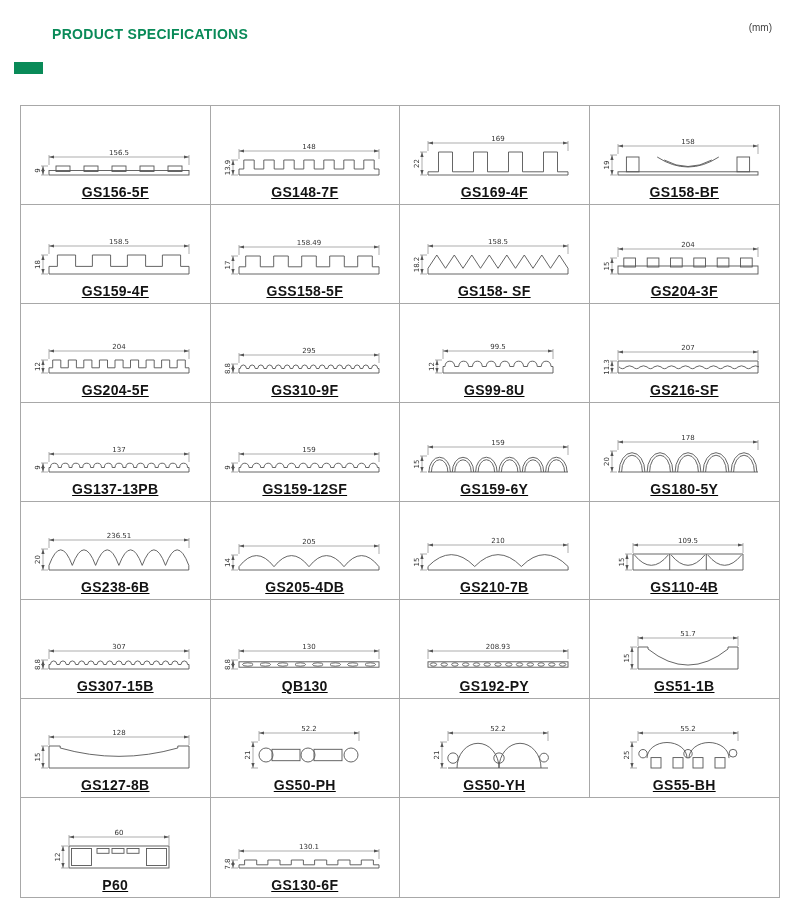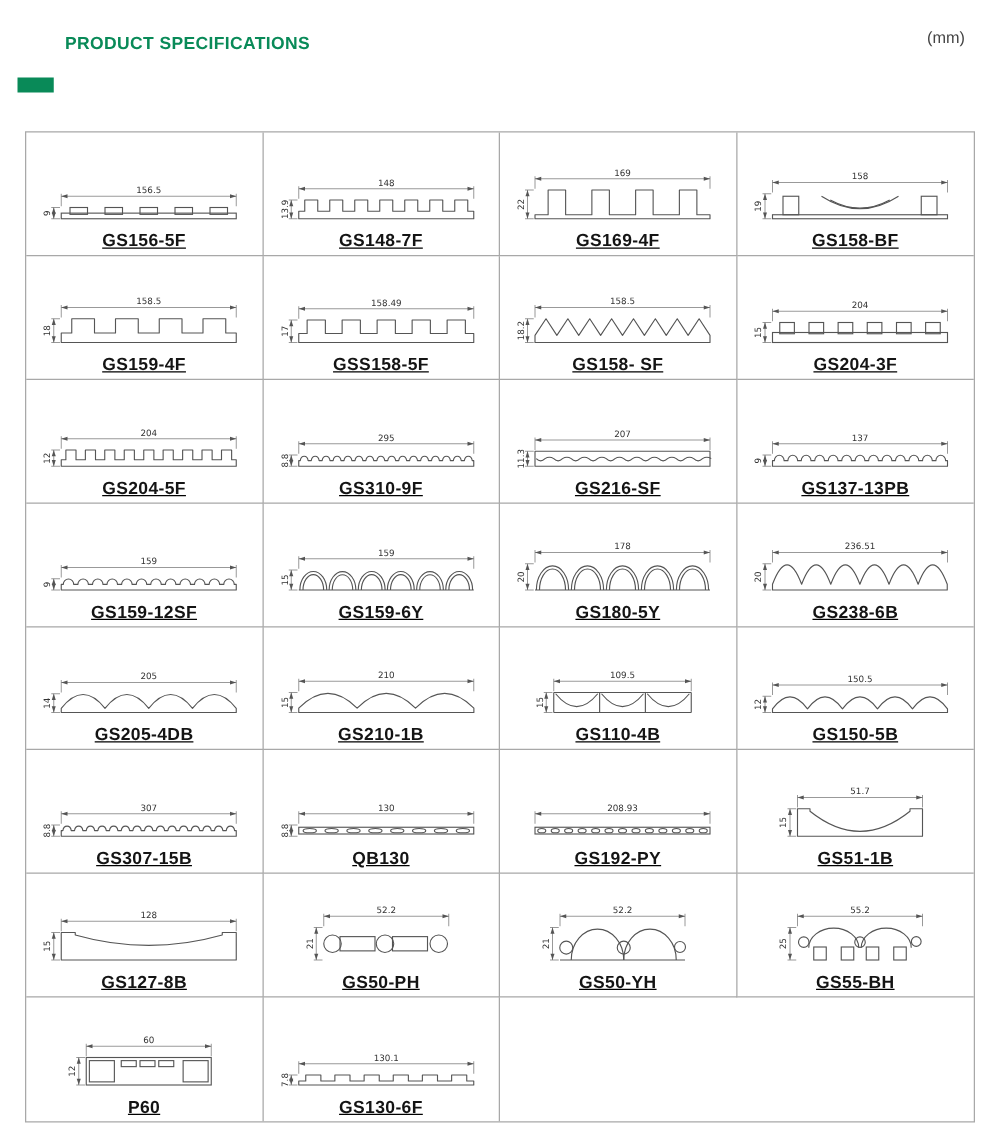--- a/index.html
+++ b/index.html
@@ -1,18 +1,18 @@
 <!DOCTYPE html>
 <html><head>
 <meta charset="utf-8">
 <style>
   html,body{margin:0;padding:0;background:#ffffff;}
   body{width:800px;height:914px;position:relative;font-family:"Liberation Sans",sans-serif;overflow:hidden;}
   .title{position:absolute;left:17px;top:26px;font-size:14px;font-weight:bold;letter-spacing:.3px;padding-left:35px;}
-  .unit{position:absolute;right:28px;top:22px;font-size:13px;color:#444;}
+  .unit{position:absolute;right:28px;top:22px;font-size:10px;color:#444;}
   .swatch{position:absolute;left:14px;top:62px;width:29px;height:12px;}
   .grid{position:absolute;left:20px;top:105px;width:760px;height:793px;box-sizing:border-box;
         border:1px solid #a8a8a8;display:grid;grid-template-columns:repeat(4,1fr);grid-template-rows:repeat(8,1fr);}
   .cell{border-right:1px solid #a8a8a8;border-bottom:1px solid #a8a8a8;display:flex;flex-direction:column;
         align-items:center;justify-content:center;padding-top:7px;box-sizing:border-box;overflow:hidden;text-decoration:underline;}
   .cell:nth-child(4n){border-right:none;}
   .cell:nth-child(n+29){border-bottom:none;}
   .code{font-size:14px;font-weight:bold;color:#141414;letter-spacing:.3px;margin-top:1px;}
   svg{display:block;}
   .dim{font-family:"DejaVu Sans",sans-serif;font-size:7px;fill:#333;}
@@ -214,20 +214,38 @@
         <line x1="21" y1="49" x2="21" y2="58" stroke="#777" stroke-width="0.6"></line>
         <path d="M21,49 l-1.6,5 h3.2 Z" fill="#555"></path>
         <path d="M21,58 l-1.6,-5 h3.2 Z" fill="#555"></path>
         <text class="dim" x="18" y="53.5" text-anchor="middle" transform="rotate(-90 18 53.5)">8.8</text>
         <path d="M27,58 V53.5 H28.2 a3.2,4.3 0 0 1 6.3,0 H37 a3.2,4.3 0 0 1 6.3,0 H45.7 a3.2,4.3 0 0 1 6.3,0 H54.5 a3.2,4.3 0 0 1 6.3,0 H63.2 a3.2,4.3 0 0 1 6.3,0 H72 a3.2,4.3 0 0 1 6.3,0 H80.7 a3.2,4.3 0 0 1 6.3,0 H89.5 a3.2,4.3 0 0 1 6.3,0 H98.2 a3.2,4.3 0 0 1 6.3,0 H107 a3.2,4.3 0 0 1 6.3,0 H115.7 a3.2,4.3 0 0 1 6.3,0 H124.5 a3.2,4.3 0 0 1 6.3,0 H133.2 a3.2,4.3 0 0 1 6.3,0 H142 a3.2,4.3 0 0 1 6.3,0 H150.7 a3.2,4.3 0 0 1 6.3,0 H159.5 a3.2,4.3 0 0 1 6.3,0 H167 V58 Z" fill="none" stroke="#555" stroke-width="0.9" stroke-linejoin="round"></path>
       </svg>
       <div class="code">GS310-9F</div>
     </div>
     <div class="cell">
       <svg viewBox="0 0 186 66" width="186" height="66">
+        <line x1="42" y1="34" x2="42" y2="44" stroke="#777" stroke-width="0.6"></line>
+        <line x1="152" y1="34" x2="152" y2="44" stroke="#777" stroke-width="0.6"></line>
+        <line x1="42" y1="36" x2="152" y2="36" stroke="#777" stroke-width="0.6"></line>
+        <path d="M42,36 l5,-1.6 v3.2 Z" fill="#555"></path>
+        <path d="M152,36 l-5,-1.6 v3.2 Z" fill="#555"></path>
+        <text class="dim" x="97" y="33.5" text-anchor="middle">99.5</text>
+        <line x1="34" y1="45" x2="41" y2="45" stroke="#777" stroke-width="0.6"></line>
+        <line x1="34" y1="58" x2="41" y2="58" stroke="#777" stroke-width="0.6"></line>
+        <line x1="36" y1="45" x2="36" y2="58" stroke="#777" stroke-width="0.6"></line>
+        <path d="M36,45 l-1.6,5 h3.2 Z" fill="#555"></path>
+        <path d="M36,58 l-1.6,-5 h3.2 Z" fill="#555"></path>
+        <text class="dim" x="33" y="51.5" text-anchor="middle" transform="rotate(-90 33 51.5)">12</text>
+        <path d="M42,58 V51.5 H43.9 a5,6.2 0 0 1 9.9,0 H57.7 a5,6.2 0 0 1 9.9,0 H71.4 a5,6.2 0 0 1 9.9,0 H85.2 a5,6.2 0 0 1 9.9,0 H98.9 a5,6.2 0 0 1 9.9,0 H112.7 a5,6.2 0 0 1 9.9,0 H126.4 a5,6.2 0 0 1 9.9,0 H140.2 a5,6.2 0 0 1 9.9,0 H152 V58 Z" fill="none" stroke="#555" stroke-width="0.9" stroke-linejoin="round"></path>
+      </svg>
+      <div class="code">GS99-8U</div>
+    </div>
+    <div class="cell">
+      <svg viewBox="0 0 186 66" width="186" height="66">
         <line x1="27" y1="35" x2="27" y2="45" stroke="#777" stroke-width="0.6"></line>
         <line x1="167" y1="35" x2="167" y2="45" stroke="#777" stroke-width="0.6"></line>
         <line x1="27" y1="37" x2="167" y2="37" stroke="#777" stroke-width="0.6"></line>
         <path d="M27,37 l5,-1.6 v3.2 Z" fill="#555"></path>
         <path d="M167,37 l-5,-1.6 v3.2 Z" fill="#555"></path>
         <text class="dim" x="97" y="34.5" text-anchor="middle">207</text>
         <line x1="19" y1="46" x2="26" y2="46" stroke="#777" stroke-width="0.6"></line>
         <line x1="19" y1="58" x2="26" y2="58" stroke="#777" stroke-width="0.6"></line>
         <line x1="21" y1="46" x2="21" y2="58" stroke="#777" stroke-width="0.6"></line>
         <path d="M21,46 l-1.6,5 h3.2 Z" fill="#555"></path>
@@ -377,21 +395,21 @@
         <path d="M167,33 l-5,-1.6 v3.2 Z" fill="#555"></path>
         <text class="dim" x="97" y="30.5" text-anchor="middle">210</text>
         <line x1="19" y1="42" x2="26" y2="42" stroke="#777" stroke-width="0.6"></line>
         <line x1="19" y1="58" x2="26" y2="58" stroke="#777" stroke-width="0.6"></line>
         <line x1="21" y1="42" x2="21" y2="58" stroke="#777" stroke-width="0.6"></line>
         <path d="M21,42 l-1.6,5 h3.2 Z" fill="#555"></path>
         <path d="M21,58 l-1.6,-5 h3.2 Z" fill="#555"></path>
         <text class="dim" x="18" y="50" text-anchor="middle" transform="rotate(-90 18 50)">15</text>
         <path d="M27,58 V54.5 q23.3,-23.7 46.7,0 q23.3,-23.7 46.7,0 q23.3,-23.7 46.7,0 V58 Z" fill="none" stroke="#555" stroke-width="0.9" stroke-linejoin="round"></path>
       </svg>
-      <div class="code">GS210-1B</div>
+      <div class="code">GS210-7B</div>
     </div>
     <div class="cell">
       <svg viewBox="0 0 186 66" width="186" height="66">
         <line x1="42" y1="31" x2="42" y2="41" stroke="#777" stroke-width="0.6"></line>
         <line x1="152" y1="31" x2="152" y2="41" stroke="#777" stroke-width="0.6"></line>
         <line x1="42" y1="33" x2="152" y2="33" stroke="#777" stroke-width="0.6"></line>
         <path d="M42,33 l5,-1.6 v3.2 Z" fill="#555"></path>
         <path d="M152,33 l-5,-1.6 v3.2 Z" fill="#555"></path>
         <text class="dim" x="97" y="30.5" text-anchor="middle">109.5</text>
         <line x1="34" y1="42" x2="41" y2="42" stroke="#777" stroke-width="0.6"></line>
@@ -407,38 +425,20 @@
         <line x1="78.7" y1="42" x2="78.7" y2="58" stroke="#555" stroke-width="0.9"></line>
         <line x1="115.3" y1="42" x2="115.3" y2="58" stroke="#555" stroke-width="0.9"></line>
         <path d="M43.5,43 Q60.3,63.6 77.2,43" fill="none" stroke="#555" stroke-width="0.9" stroke-linejoin="round"></path>
         <path d="M80.2,43 Q97,63.6 113.8,43" fill="none" stroke="#555" stroke-width="0.9" stroke-linejoin="round"></path>
         <path d="M116.8,43 Q133.7,63.6 150.5,43" fill="none" stroke="#555" stroke-width="0.9" stroke-linejoin="round"></path>
       </svg>
       <div class="code">GS110-4B</div>
     </div>
     <div class="cell">
       <svg viewBox="0 0 186 66" width="186" height="66">
-        <line x1="27" y1="34" x2="27" y2="44" stroke="#777" stroke-width="0.6"></line>
-        <line x1="167" y1="34" x2="167" y2="44" stroke="#777" stroke-width="0.6"></line>
-        <line x1="27" y1="36" x2="167" y2="36" stroke="#777" stroke-width="0.6"></line>
-        <path d="M27,36 l5,-1.6 v3.2 Z" fill="#555"></path>
-        <path d="M167,36 l-5,-1.6 v3.2 Z" fill="#555"></path>
-        <text class="dim" x="97" y="33.5" text-anchor="middle">150.5</text>
-        <line x1="19" y1="45" x2="26" y2="45" stroke="#777" stroke-width="0.6"></line>
-        <line x1="19" y1="58" x2="26" y2="58" stroke="#777" stroke-width="0.6"></line>
-        <line x1="21" y1="45" x2="21" y2="58" stroke="#777" stroke-width="0.6"></line>
-        <path d="M21,45 l-1.6,5 h3.2 Z" fill="#555"></path>
-        <path d="M21,58 l-1.6,-5 h3.2 Z" fill="#555"></path>
-        <text class="dim" x="18" y="51.5" text-anchor="middle" transform="rotate(-90 18 51.5)">12</text>
-        <path d="M27,58 V55.1 q14,-19.3 28,0 q14,-19.3 28,0 q14,-19.3 28,0 q14,-19.3 28,0 q14,-19.3 28,0 V58 Z" fill="none" stroke="#555" stroke-width="0.9" stroke-linejoin="round"></path>
-      </svg>
-      <div class="code">GS150-5B</div>
-    </div>
-    <div class="cell">
-      <svg viewBox="0 0 186 66" width="186" height="66">
         <line x1="27" y1="38" x2="27" y2="48" stroke="#777" stroke-width="0.6"></line>
         <line x1="167" y1="38" x2="167" y2="48" stroke="#777" stroke-width="0.6"></line>
         <line x1="27" y1="40" x2="167" y2="40" stroke="#777" stroke-width="0.6"></line>
         <path d="M27,40 l5,-1.6 v3.2 Z" fill="#555"></path>
         <path d="M167,40 l-5,-1.6 v3.2 Z" fill="#555"></path>
         <text class="dim" x="97" y="37.5" text-anchor="middle">307</text>
         <line x1="19" y1="49" x2="26" y2="49" stroke="#777" stroke-width="0.6"></line>
         <line x1="19" y1="58" x2="26" y2="58" stroke="#777" stroke-width="0.6"></line>
         <line x1="21" y1="49" x2="21" y2="58" stroke="#777" stroke-width="0.6"></line>
         <path d="M21,49 l-1.6,5 h3.2 Z" fill="#555"></path>

